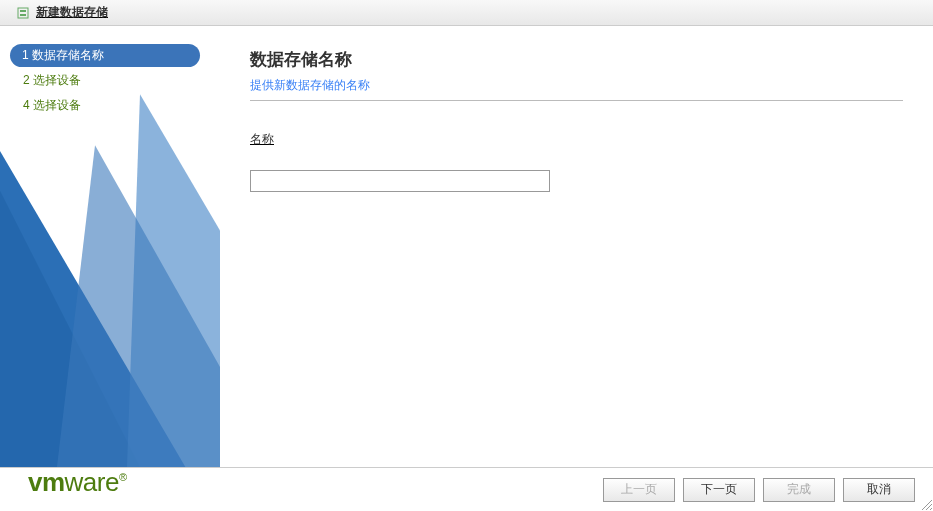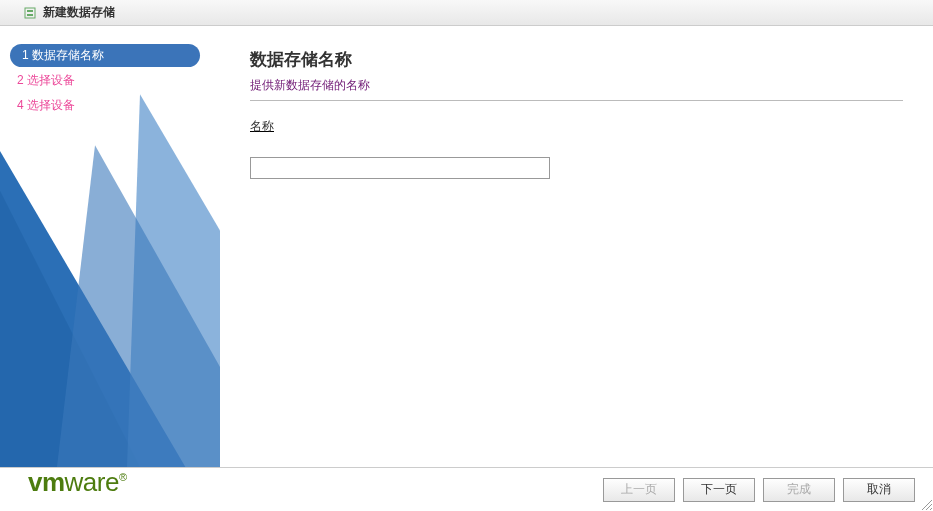--- a/index.html
+++ b/index.html
@@ -15,22 +15,23 @@
       height: 511px;
       overflow: hidden;
       position: relative;
     }
     .window-titlebar {
       height: 26px;
       background: linear-gradient(to bottom, #f8f8f8, #e8e8e8);
       border-bottom: 1px solid #ccc;
       display: flex;
       align-items: center;
-      padding: 0 23px;
+      padding: 0 16px;
       box-shadow: 0 1px 2px rgba(0,0,0,0.1);
+      text-decoration: underline;
     }
     .window-icon {
       width: 14px;
       height: 14px;
       margin-right: 6px;
       display: flex;
       align-items: center;
       justify-content: center;
     }
     .window-title {
@@ -58,23 +59,23 @@
       z-index: 0;
     }
     .sidebar-content {
       position: relative;
       z-index: 1;
     }
     .wizard-steps {
       padding: 18px 0 0 0;
     }
     .wizard-step {
-      padding: 3px 17px;
-      font-size: 12px;
-      color: #ec4899;
+      padding: 3px 23px;
+      font-size: 12px;
+      color: #4d7c0f;
       cursor: pointer;
       margin-bottom: 2px;
     }
     .wizard-step.active {
       background: #3b74b9;
       color: #fff;
       border-radius: 12px;
       margin-left: 10px;
       margin-right: 20px;
       padding: 3px 12px;
@@ -103,24 +104,24 @@
       background: #fff;
     }
     .panel-title {
       font-size: 17px;
       color: #333;
       font-weight: bold;
       margin-bottom: 6px;
     }
     .panel-subtitle {
       font-size: 12px;
-      color: #701a75;
+      color: #3b82f6;
       padding-bottom: 6px;
       border-bottom: 1px solid #bbb;
-      margin-bottom: 17px;
+      margin-bottom: 30px;
     }
     .form-row {
       display: flex;
       flex-direction: column;
       gap: 22px;
       text-decoration: underline;
     }
     .form-label {
       font-size: 12px;
       color: #333;

